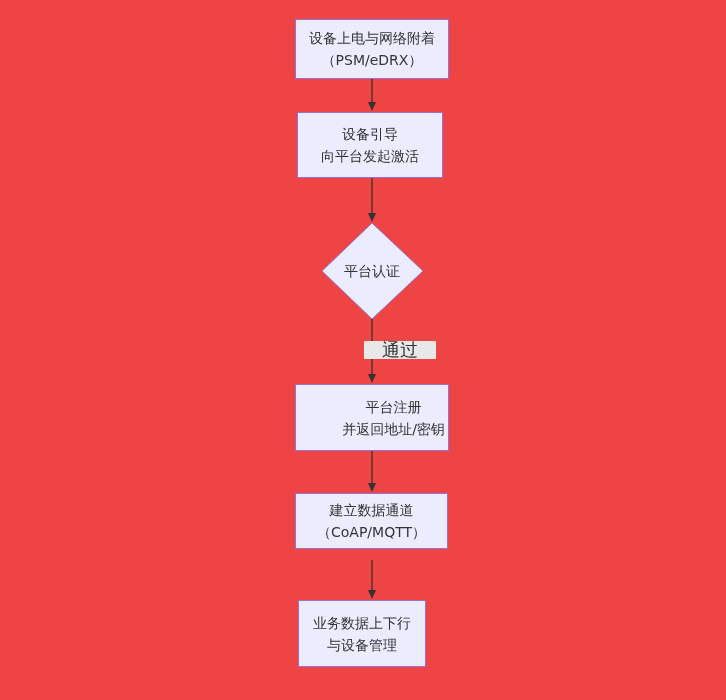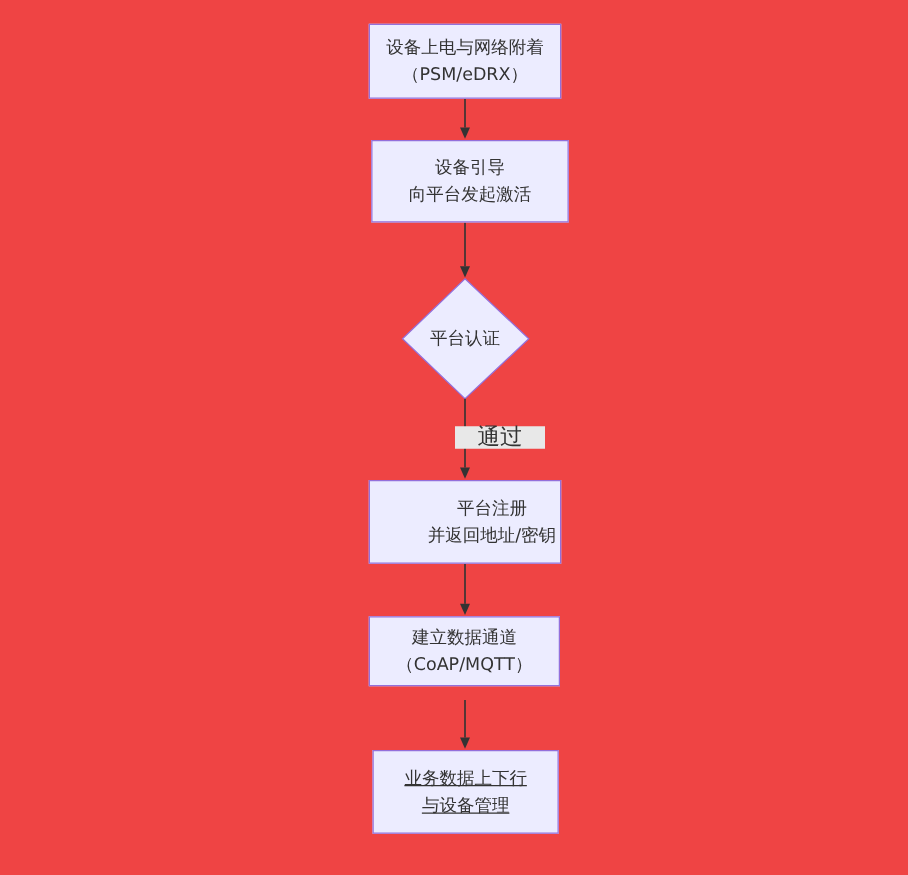--- a/index.html
+++ b/index.html
@@ -88,37 +88,37 @@
       <line x1="372" y1="560" x2="372" y2="590" stroke="#333333" stroke-width="1.3"></line>
       <polygon points="372,599 368,590 376,590" fill="#333333"></polygon>
     </g>
   </svg>
 
   <div class="node" style="left:295px; top:19px;  width:154px; height:60px;">
     <div>设备上电与网络附着</div>
     <div>（PSM/eDRX）</div>
   </div>
 
-  <div class="node" style="left:297px; top:112px; width:158px; height:66px;">
+  <div class="node" style="left:297px; top:112px; width:146px; height:66px;">
     <div>设备引导</div>
     <div>向平台发起激活</div>
   </div>
 
   <div class="diamond-label" style="left:312px; top:261px;">平台认证</div>
 
   <div class="edge-label" style="left:352px; top:341px;">通过</div>
 
   <div class="node" style="left:295px; top:384px; width:154px; height:67px;padding-left:43px;">
     <div>平台注册</div>
     <div>并返回地址/密钥</div>
   </div>
 
   <div class="node" style="left:295px; top:493px; width:153px; height:56px;">
     <div>建立数据通道</div>
     <div>（CoAP/MQTT）</div>
   </div>
 
-  <div class="node" style="left:298px; top:600px; width:149px; height:67px;text-decoration:underline;">
+  <div class="node" style="left:298px; top:600px; width:128px; height:67px;">
     <div>业务数据上下行</div>
     <div>与设备管理</div>
   </div>
 
 </div>
 
 </body></html>

